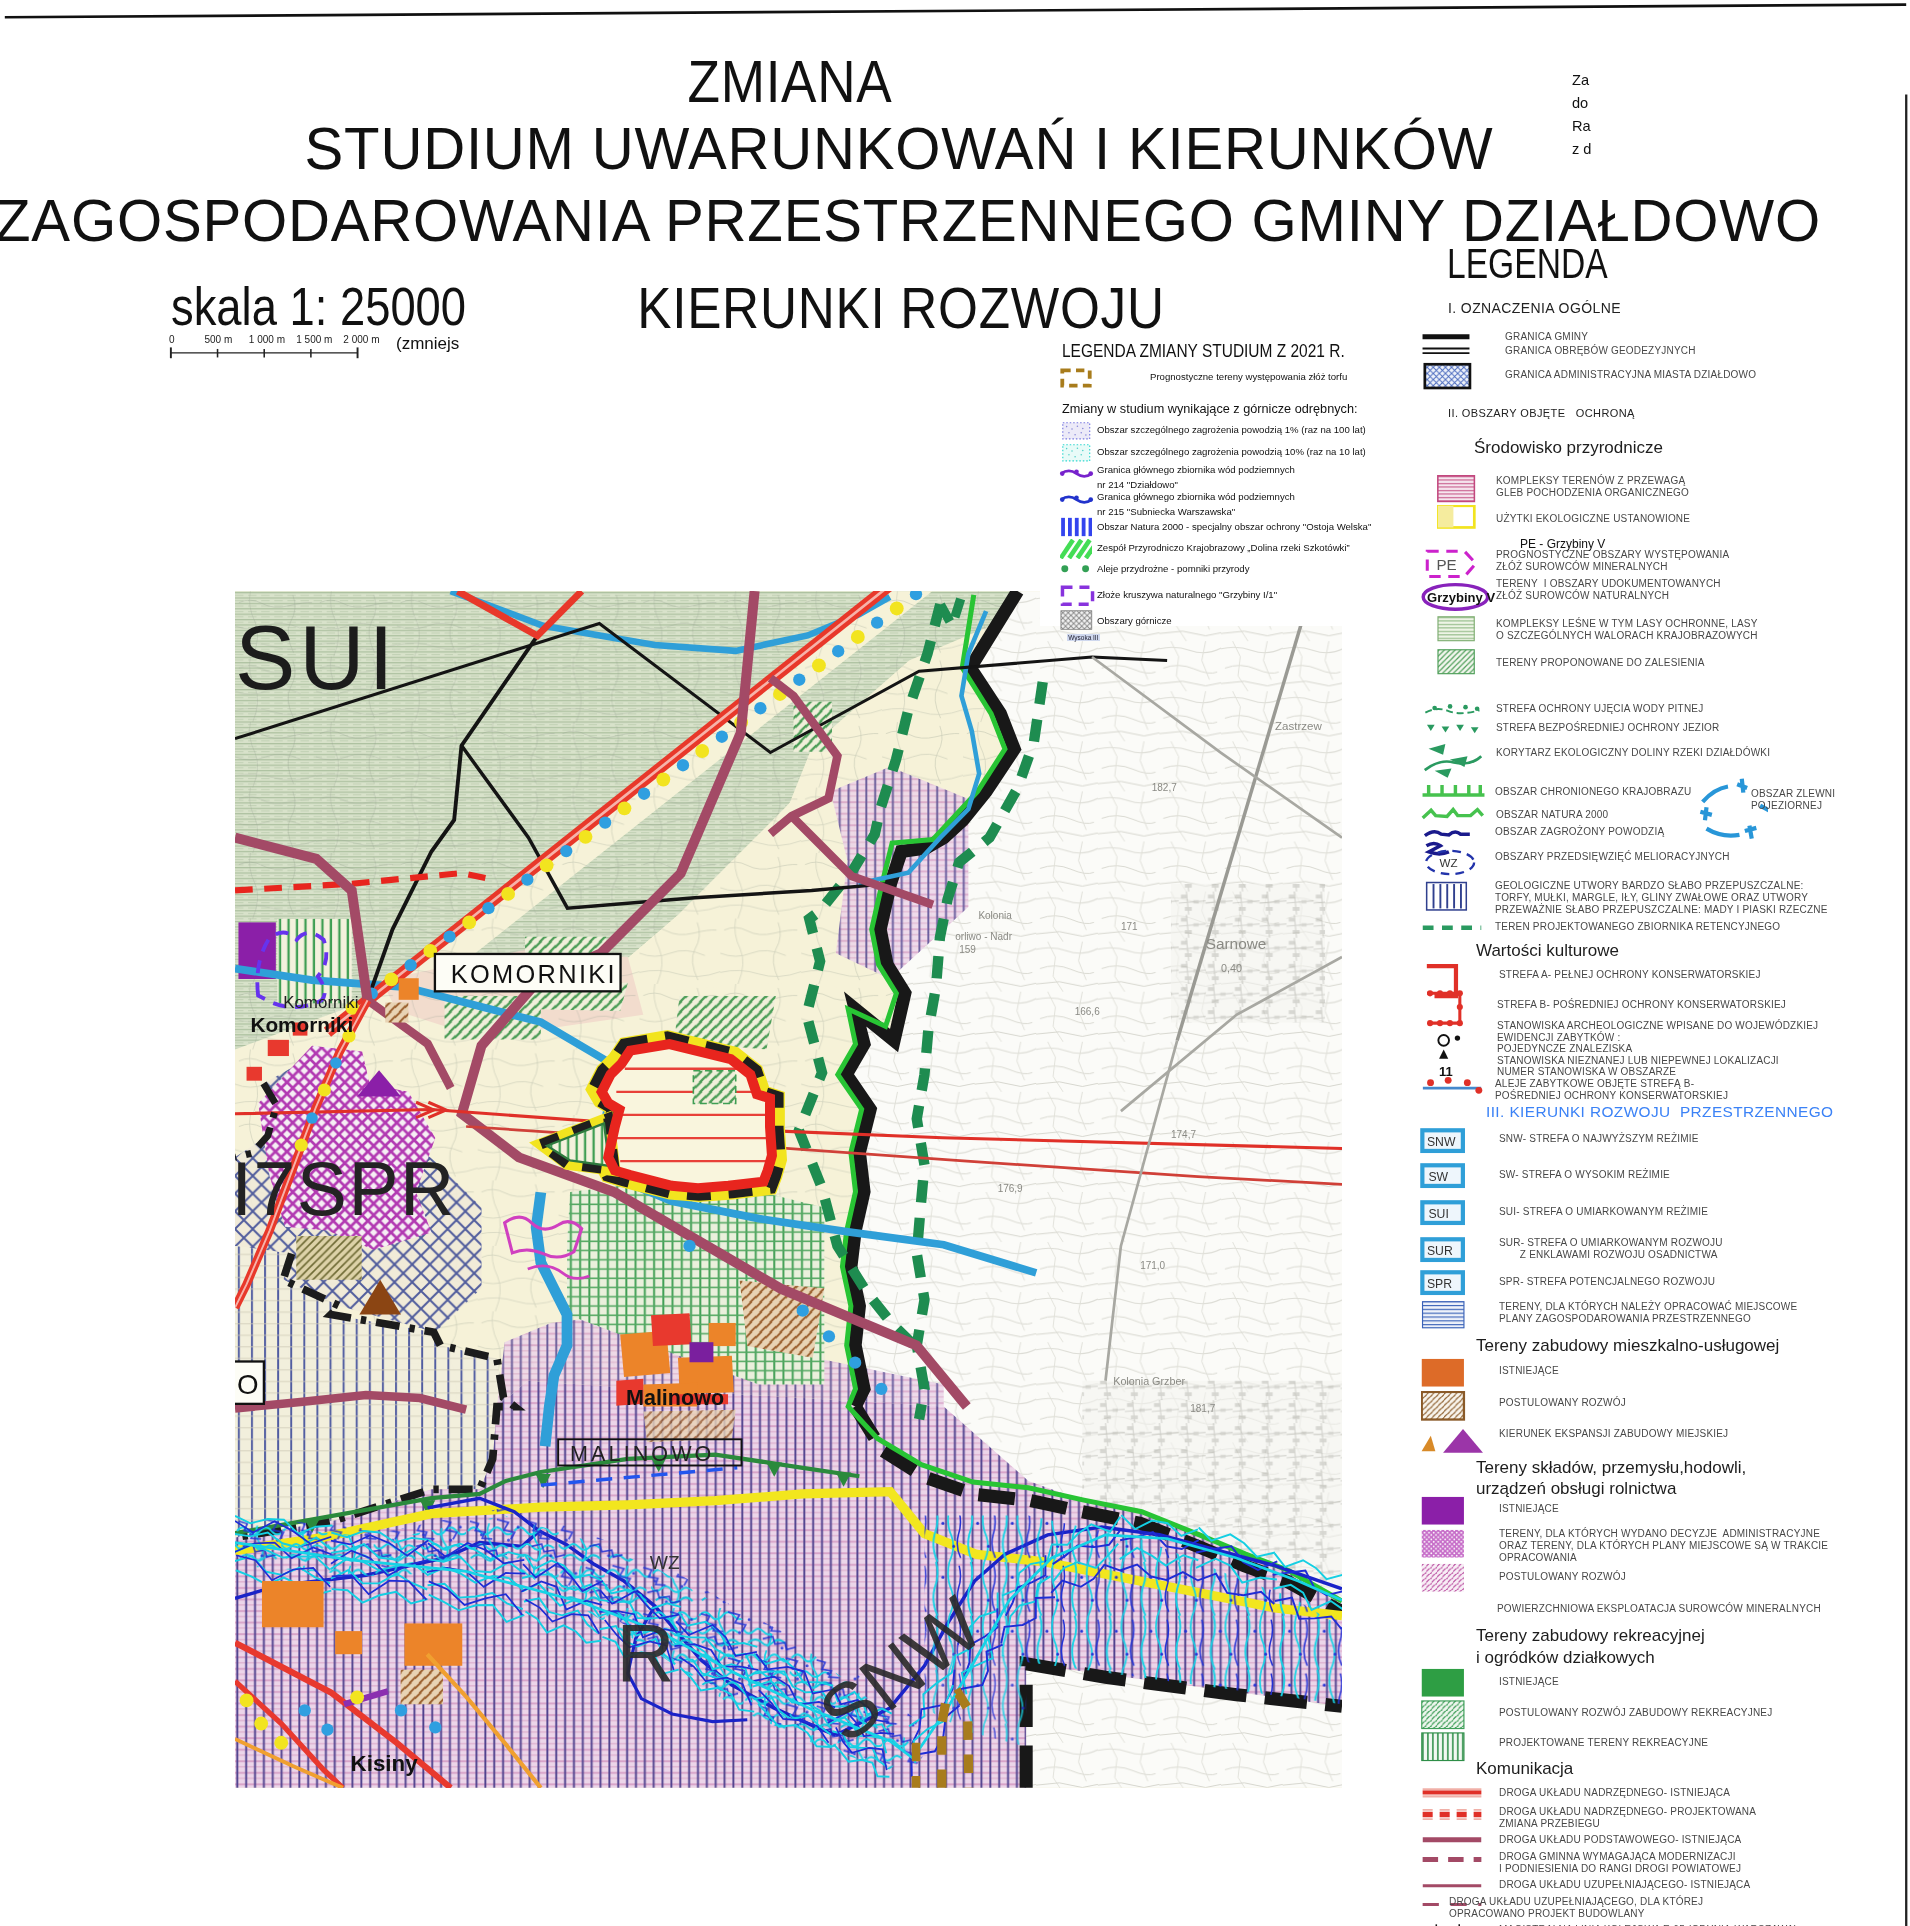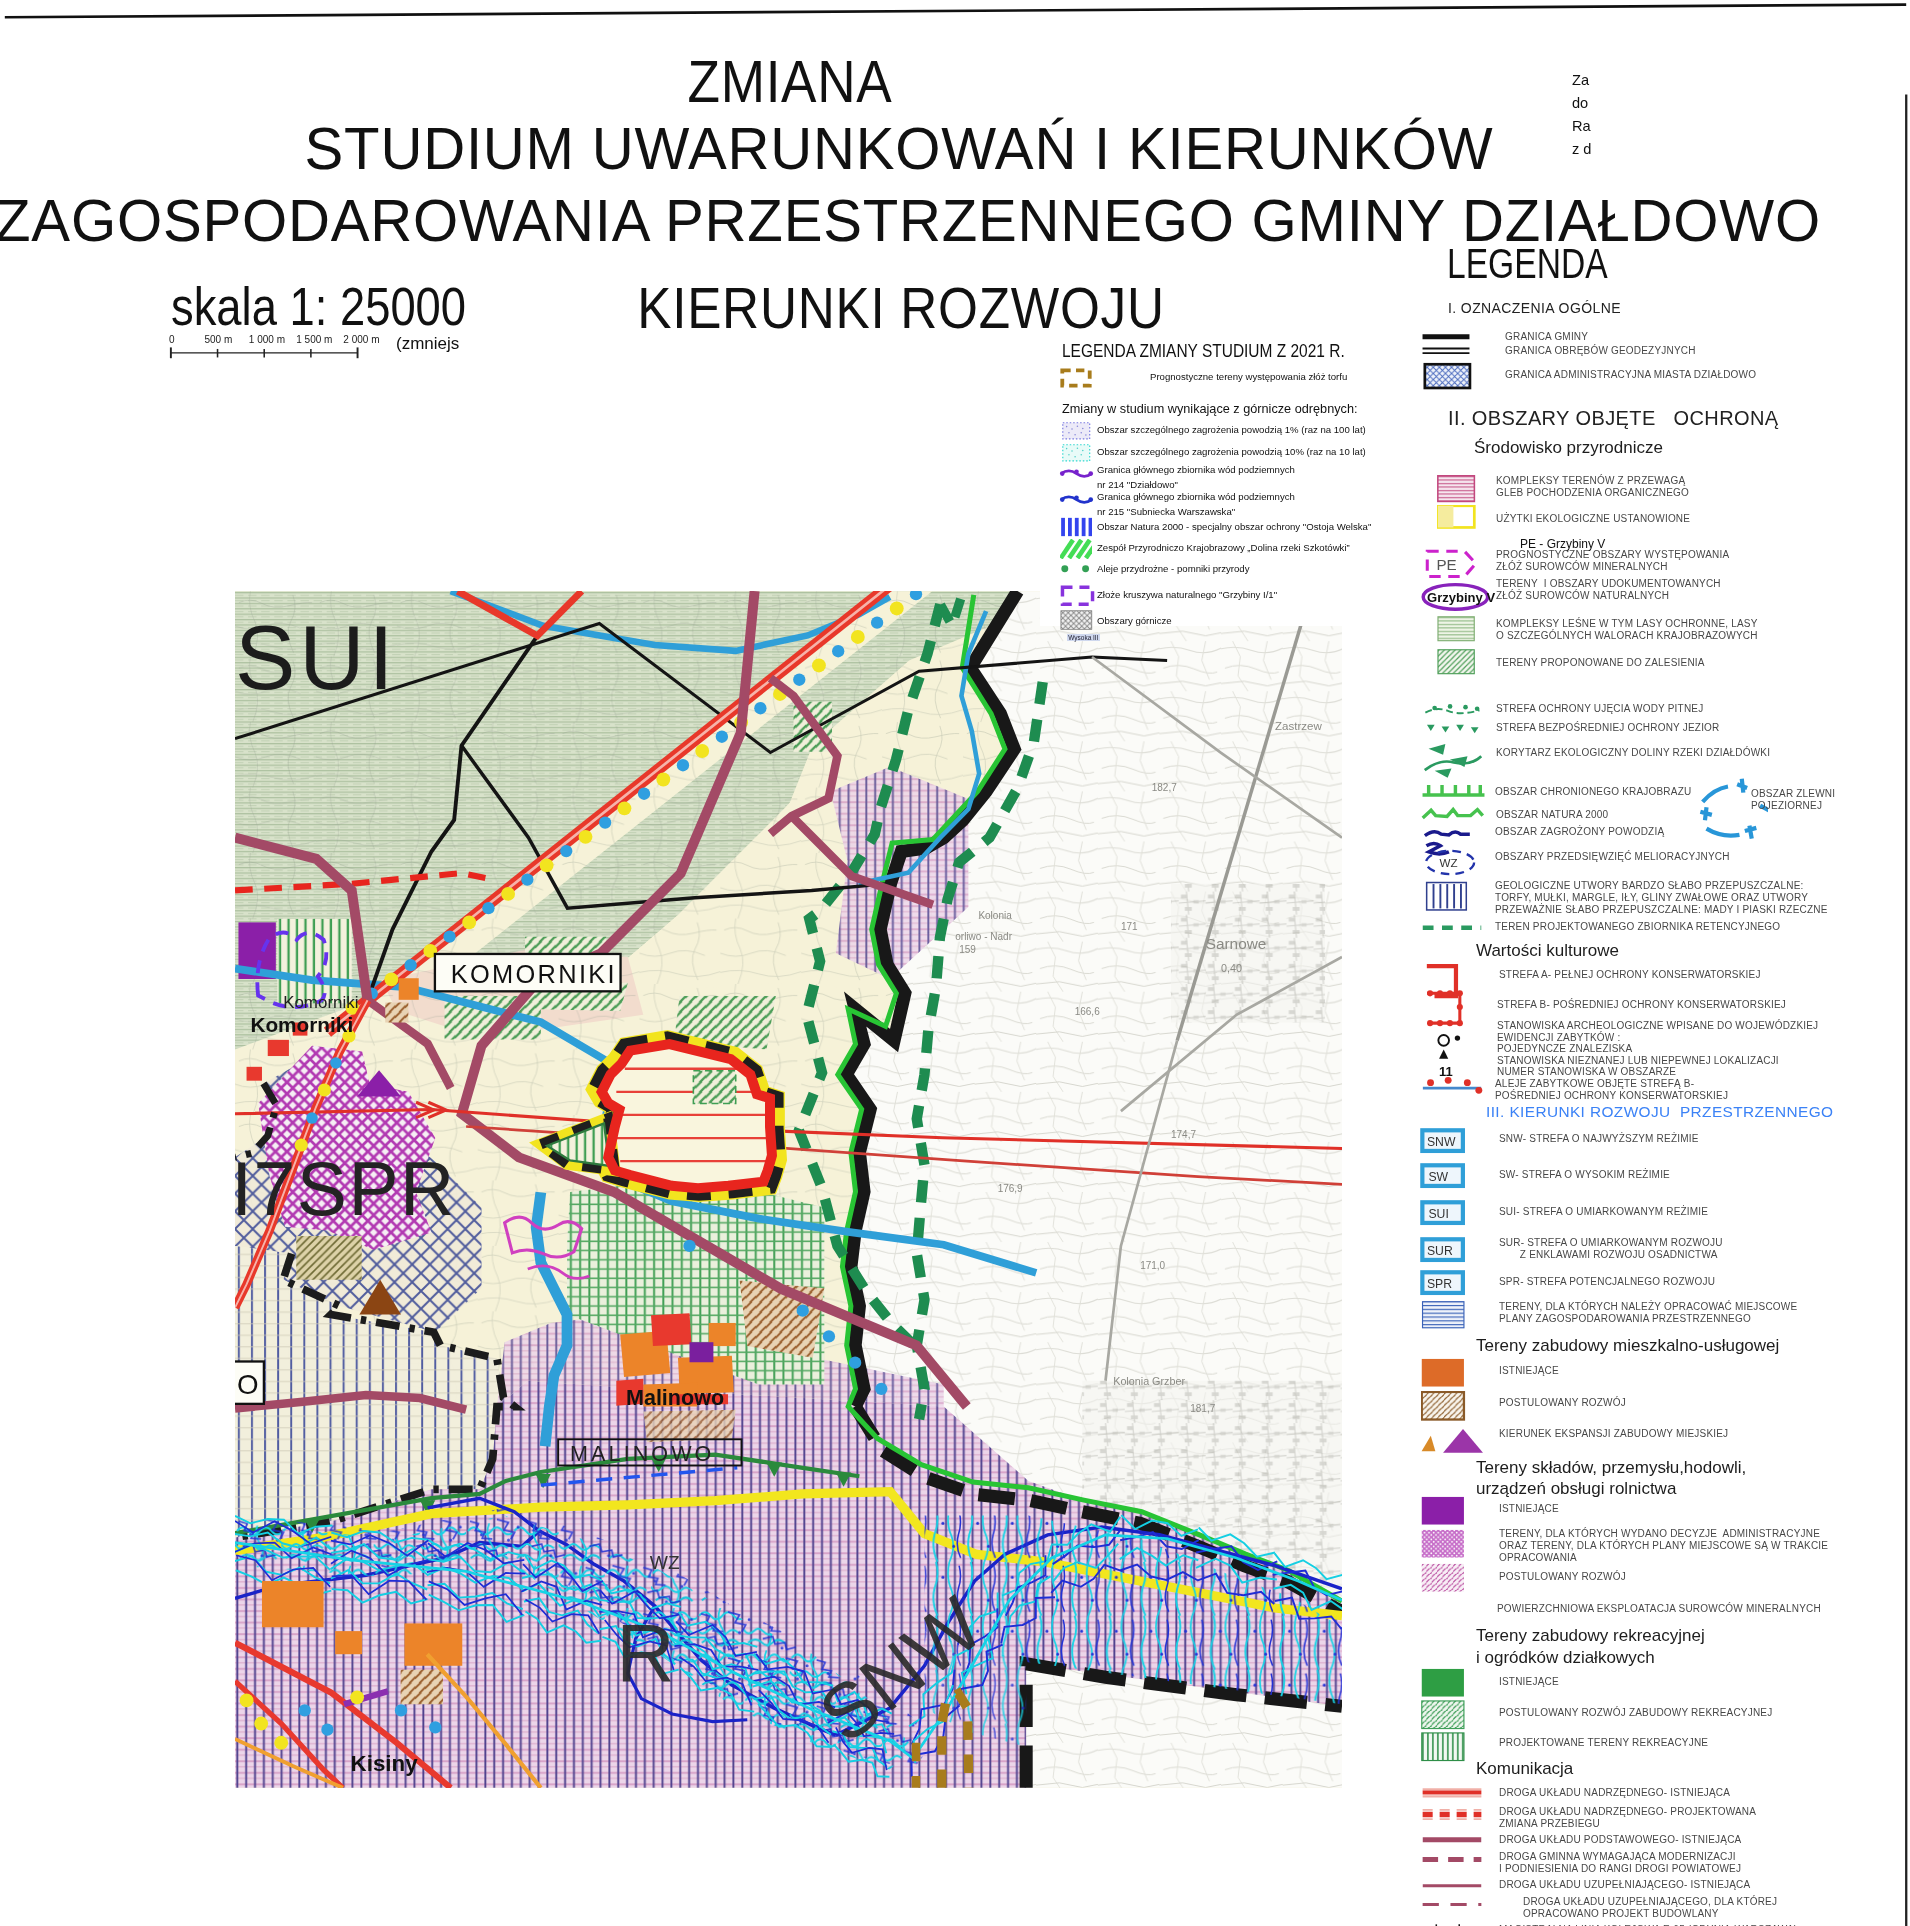--- a/index.html
+++ b/index.html
@@ -722,21 +722,21 @@
       <pattern id="bluX" width="16" height="16" patternUnits="userSpaceOnUse">
         <rect width="16" height="16" fill="#eef2fa"></rect>
         <path d="M0 0 L16 16 M16 0 L0 16" stroke="#4a6abe" stroke-width="2.5"></path>
       </pattern>
     </defs>
     <rect x="10" y="8" width="118" height="62" fill="url(#bluX)" stroke="#111" stroke-width="7"></rect>
   </svg>
 
 <div class="li" style="left:1505px;top:369px">GRANICA ADMINISTRACYJNA MIASTA DZIAŁDOWO</div>
 
-<div class="a" style="left:1448px;top:407px;font-size:20px;color:#222;letter-spacing:0.4px">II. OBSZARY OBJĘTE&nbsp;&nbsp; OCHRONĄ</div>
+<div class="a" style="left:1448px;top:407px;font-size:11px;color:#222;letter-spacing:0.4px">II. OBSZARY OBJĘTE&nbsp;&nbsp; OCHRONĄ</div>
 
 <div class="a" style="left:1474px;top:438px;font-size:17px;color:#1d1d1d">Środowisko przyrodnicze</div>
 
 <svg class="a" style="left:1437px;top:475px" width="39" height="28" viewBox="0 0 100 72">
     <defs>
       <pattern id="pnkL" width="12" height="9" patternUnits="userSpaceOnUse">
         <rect width="12" height="9" fill="#f6e6ef"></rect>
         <line x1="0" y1="4" x2="12" y2="4" stroke="#c2487e" stroke-width="2.6"></line>
       </pattern>
     </defs>
@@ -1110,21 +1110,21 @@
 <svg class="a" style="left:1421px;top:1878px" width="62" height="15.4" viewBox="0 0 160 40">
     <line x1="4" y1="20" x2="156" y2="20" stroke="#a34a66" stroke-width="8"></line>
   </svg>
 
 <div class="li" style="left:1499px;top:1879px">DROGA UKŁADU UZUPEŁNIAJĄCEGO- ISTNIEJĄCA</div>
 
 <svg class="a" style="left:1421px;top:1896px" width="62" height="17" viewBox="0 0 160 44">
     <line x1="4" y1="22" x2="156" y2="22" stroke="#a34a66" stroke-width="8" stroke-dasharray="42,30"></line>
   </svg>
 
-<div class="l2" style="left:1523px;top:1896px">DROGA UKŁADU UZUPEŁNIAJĄCEGO, DLA KTÓREJ<br>OPRACOWANO PROJEKT BUDOWLANY</div>
+<div class="l2" style="left:1449px;top:1896px">DROGA UKŁADU UZUPEŁNIAJĄCEGO, DLA KTÓREJ<br>OPRACOWANO PROJEKT BUDOWLANY</div>
 
 <svg class="a" style="left:1421px;top:1922px" width="65" height="15.4" viewBox="0 0 170 40">
     <line x1="4" y1="20" x2="166" y2="20" stroke="#111" stroke-width="12"></line>
     <line x1="40" y1="6" x2="40" y2="34" stroke="#111" stroke-width="4"></line>
     <line x1="100" y1="6" x2="100" y2="34" stroke="#111" stroke-width="4"></line>
   </svg>
 
 <div class="li" style="left:1499px;top:1924px">MAGISTRALNA LINIA KOLEJOWA E-65 (GDYNIA-WARSZAWA)</div>
 
 

